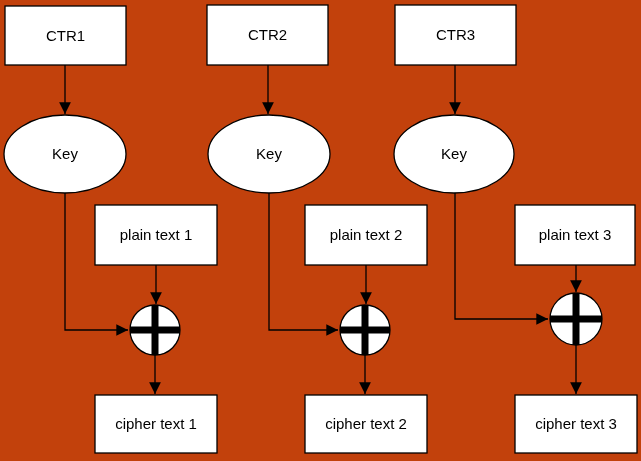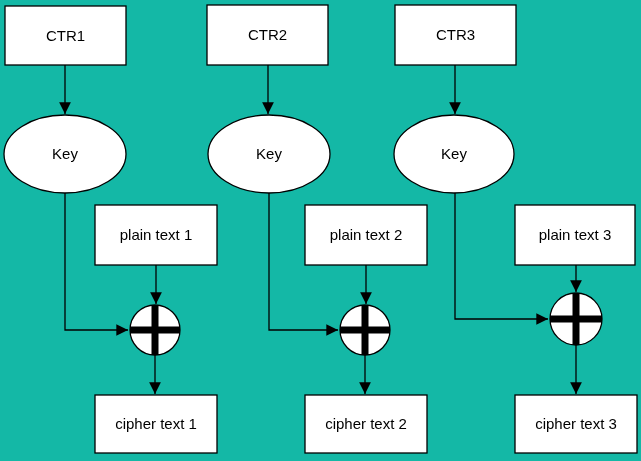--- a/index.html
+++ b/index.html
@@ -4,21 +4,21 @@
 <style>
   html, body {
     margin: 0;
     padding: 0;
     background: #ffffff;
   }
   .canvas {
     position: relative;
     width: 641px;
     height: 461px;
-    background: #14b8a6;
+    background: #c2410c;
     font-family: "Liberation Sans", sans-serif;
   }
   svg text {
     font-family: "Liberation Sans", sans-serif;
     font-size: 15px;
     fill: #000000;
   }
   .shape {
     fill: #ffffff;
     stroke: #000000;

